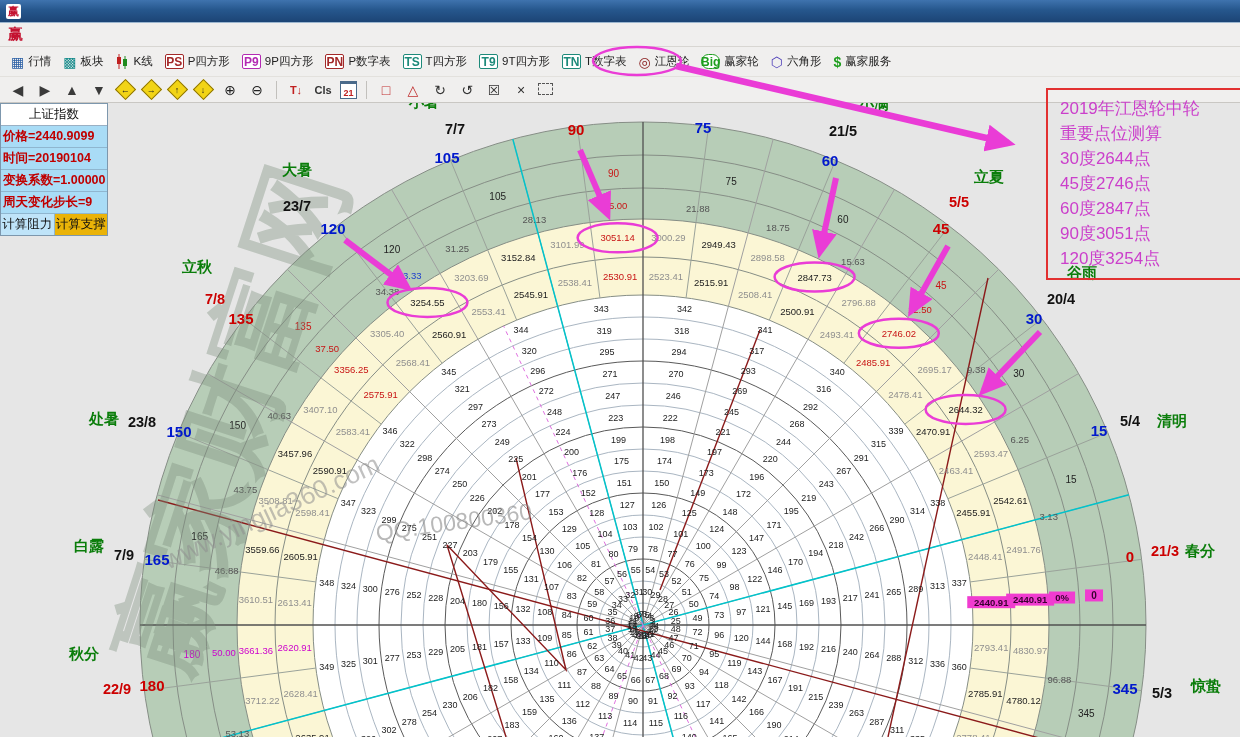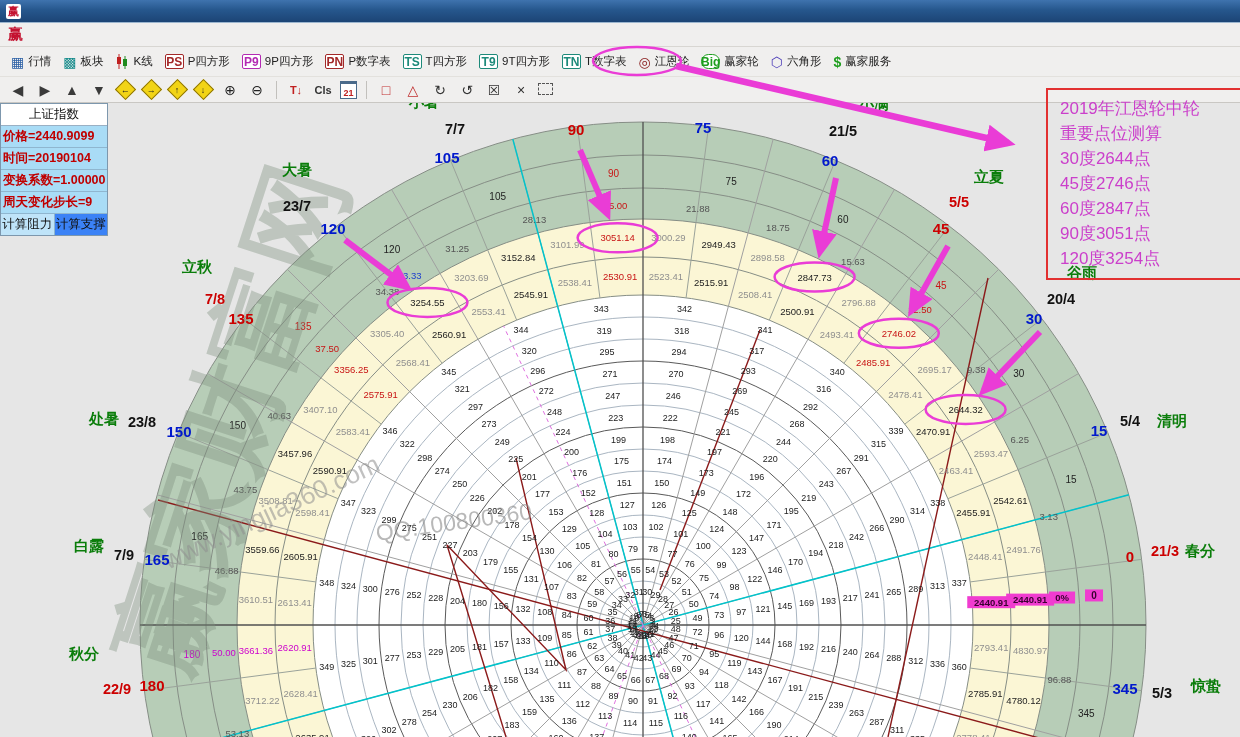--- a/index.html
+++ b/index.html
@@ -31,21 +31,21 @@
     font-size:9px;font-weight:bold;align-items:flex-end;justify-content:center;border-top:3px solid #4a6a8a;}
   #wheelsvg{position:absolute;left:0;top:0;z-index:1;}
   #overlaysvg{position:absolute;left:0;top:0;z-index:30;pointer-events:none;}
   .sidepanel{position:absolute;left:0;top:103px;width:106px;z-index:22;font-size:12.5px;
     border:1px solid #7d97ad;background:#fff;}
   .sp-head{background:#fff;color:#111;text-align:center;padding:2px 0;border-bottom:1px solid #9ab0c4;}
   .sp-row{background:#a9dcf6;color:#c00000;font-weight:bold;padding:2px 2px 2px 2px;border-bottom:1px solid #8fb6cf;white-space:nowrap;}
   .sp-btns{display:flex;}
   .sp-btn{flex:1;text-align:center;padding:2px 0;color:#111;border-right:1px solid #8fb6cf;}
   .sp-btn.active{background:#bfe4f9;}
-  .sp-btn.plain{background:#3b82f6;border-right:none;}
+  .sp-btn.plain{background:#eab308;border-right:none;}
   .annotation-box{position:absolute;left:1046px;top:88px;width:188px;height:182px;z-index:25;
     border:2px solid #e23030;color:#cb3fcb;font-size:17px;line-height:25px;padding:6px 0 0 12px;font-weight:500;}
 </style>
 </head>
 <body>
 
 <div class="chrome">
   <div class="titlebar">
     <span class="logo">赢</span>
   </div>

